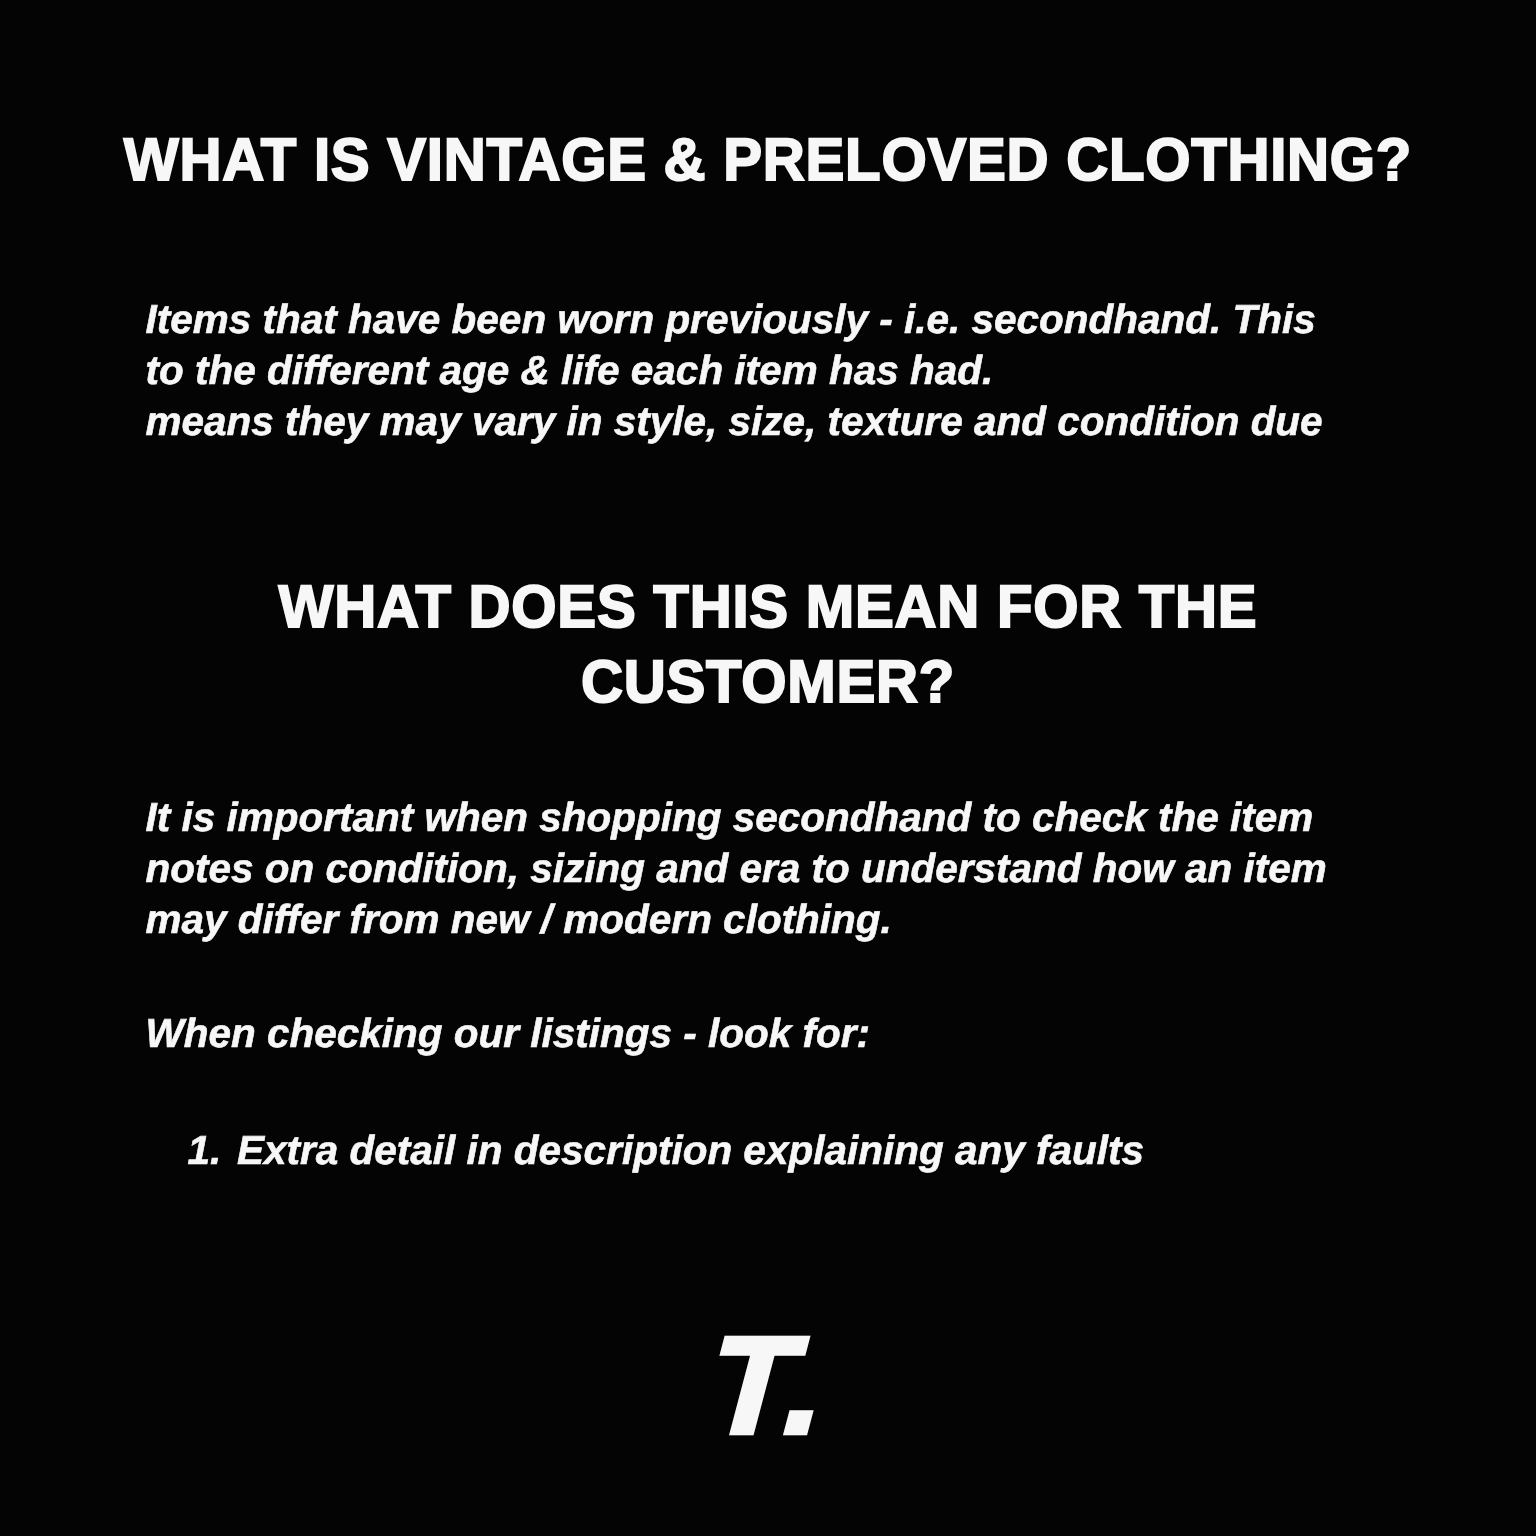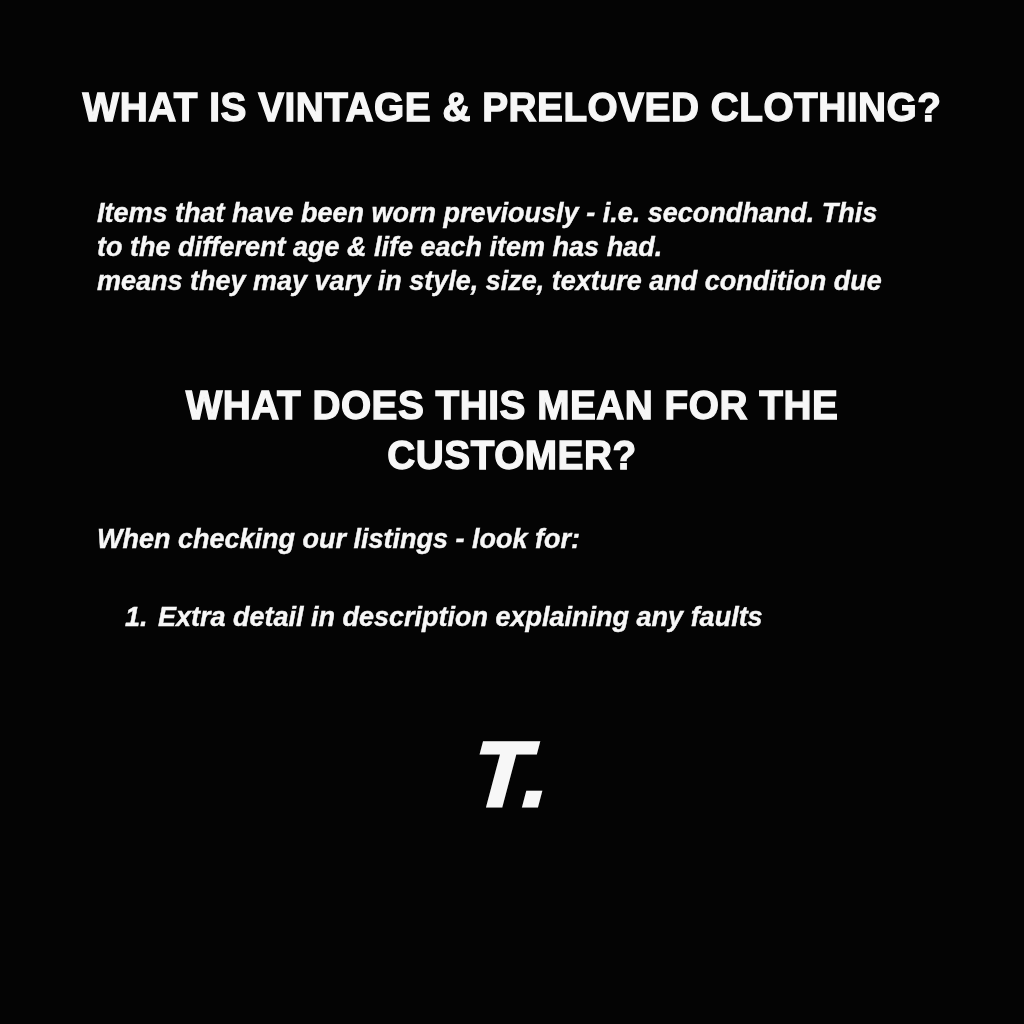--- a/index.html
+++ b/index.html
@@ -96,20 +96,25 @@
     <div class="body-line">Items that have been worn previously - i.e. secondhand. This</div>
     <div class="body-line">to the different age &amp; life each item has had.</div>
     <div class="body-line">means they may vary in style, size, texture and condition due</div>
   </div>
 
   <div class="heading subtitle">
     <div>WHAT DOES THIS MEAN FOR THE</div>
     <div>CUSTOMER?</div>
   </div>
 
+  <div class="body-text customer">
+    <div class="body-line">It is important when shopping secondhand to check the item</div>
+    <div class="body-line">notes on condition, sizing and era to understand how an item</div>
+    <div class="body-line">may differ from new / modern clothing.</div>
+  </div>
 
   <div class="body-text lead">When checking our listings - look for:</div>
 
   <div class="checklist">
     <div class="check-row">
       <span class="check-num">1.</span><span>Extra detail in description explaining any faults</span>
     </div>
   </div>
 
   <div class="logo">T.</div>

